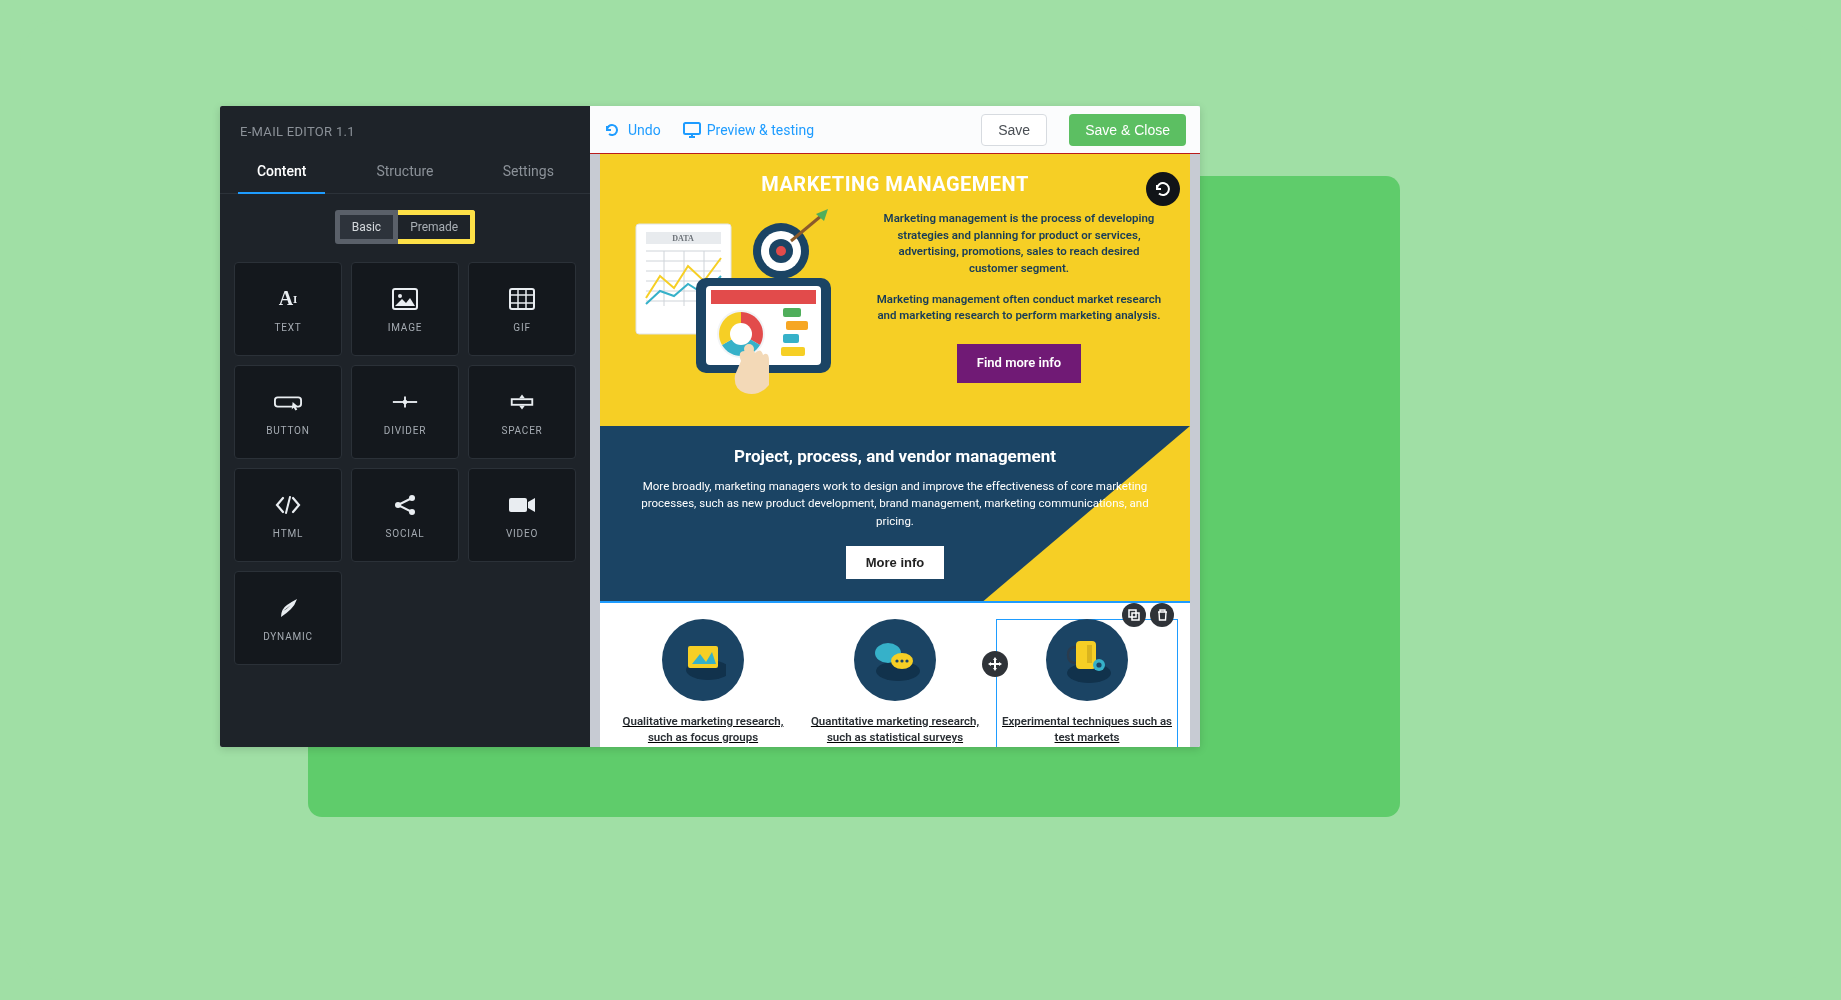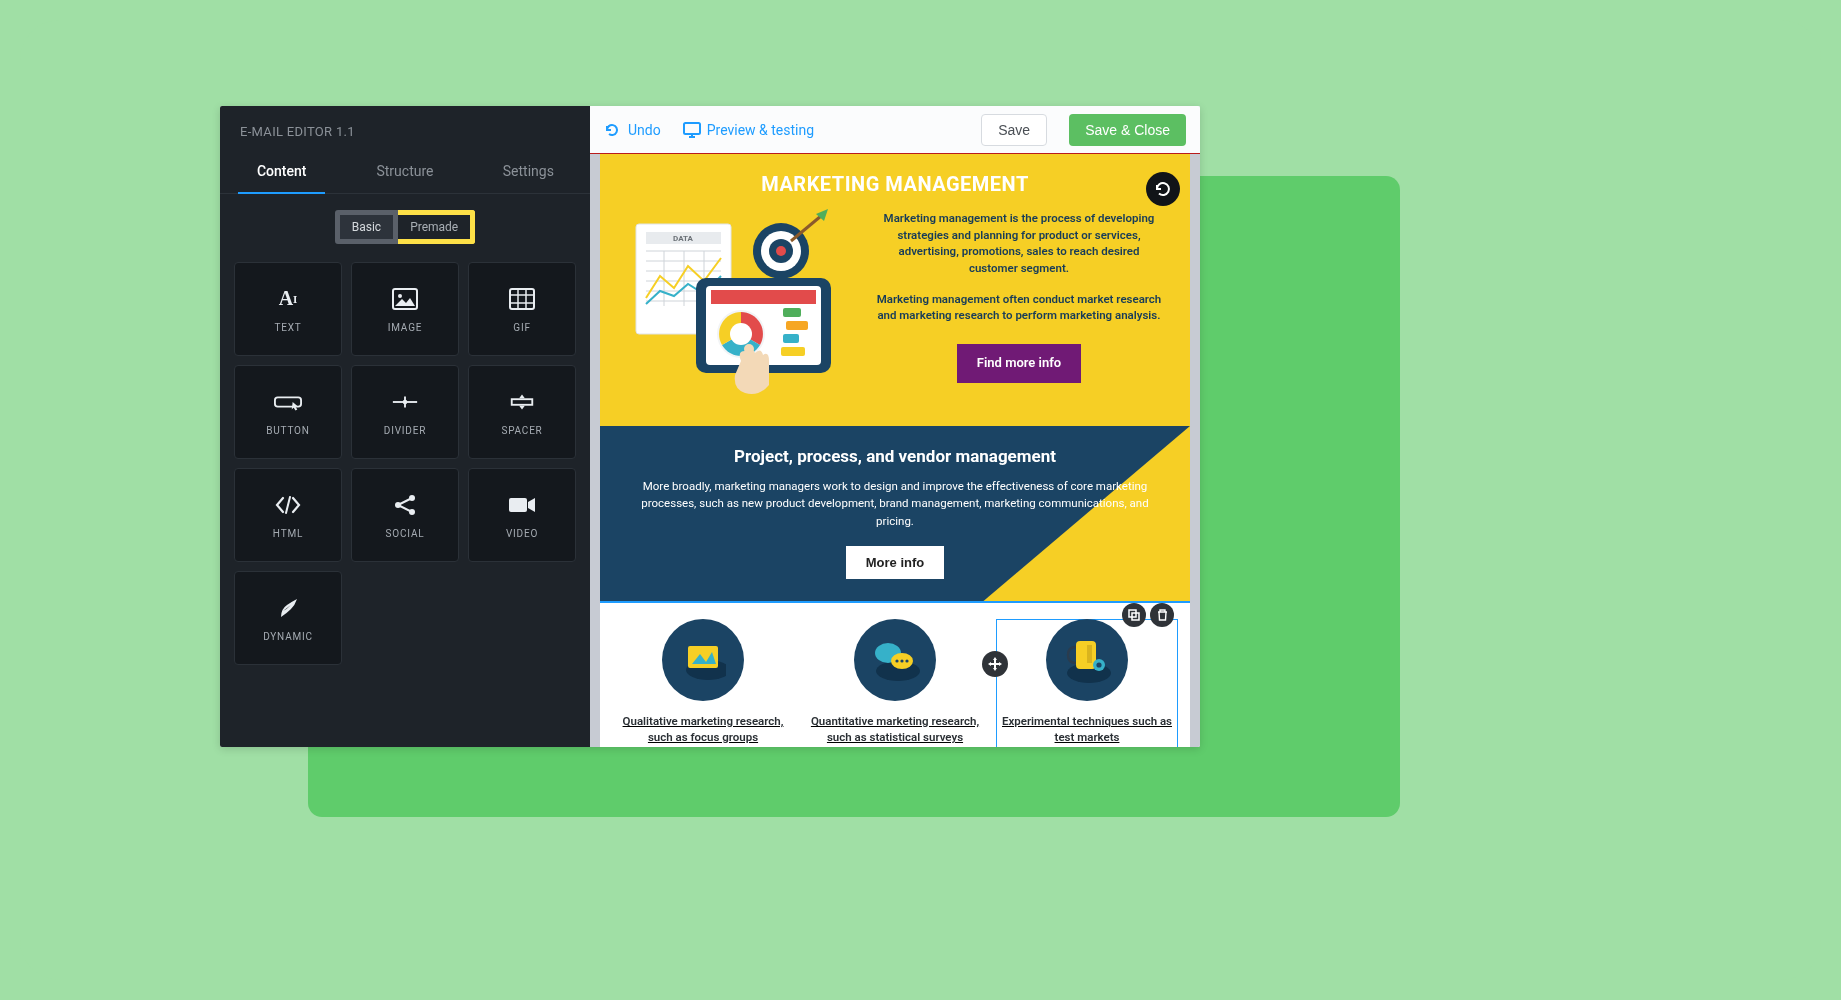--- a/index.html
+++ b/index.html
@@ -194,20 +194,21 @@
   font-size: 20px;
   font-weight: 700;
   color: #fff;
   letter-spacing: 0.5px;
 }
 .hero-left {
   width: 230px;
   margin-top: 32px;
   position: relative;
   height: 190px;
+  font-family: Liberation Serif, serif;
 }
 .hero-right {
   flex: 1;
   margin-top: 36px;
   color: #183c58;
   font-size: 11.5px;
   font-weight: 600;
   text-align: center;
   line-height: 1.45;
 }

